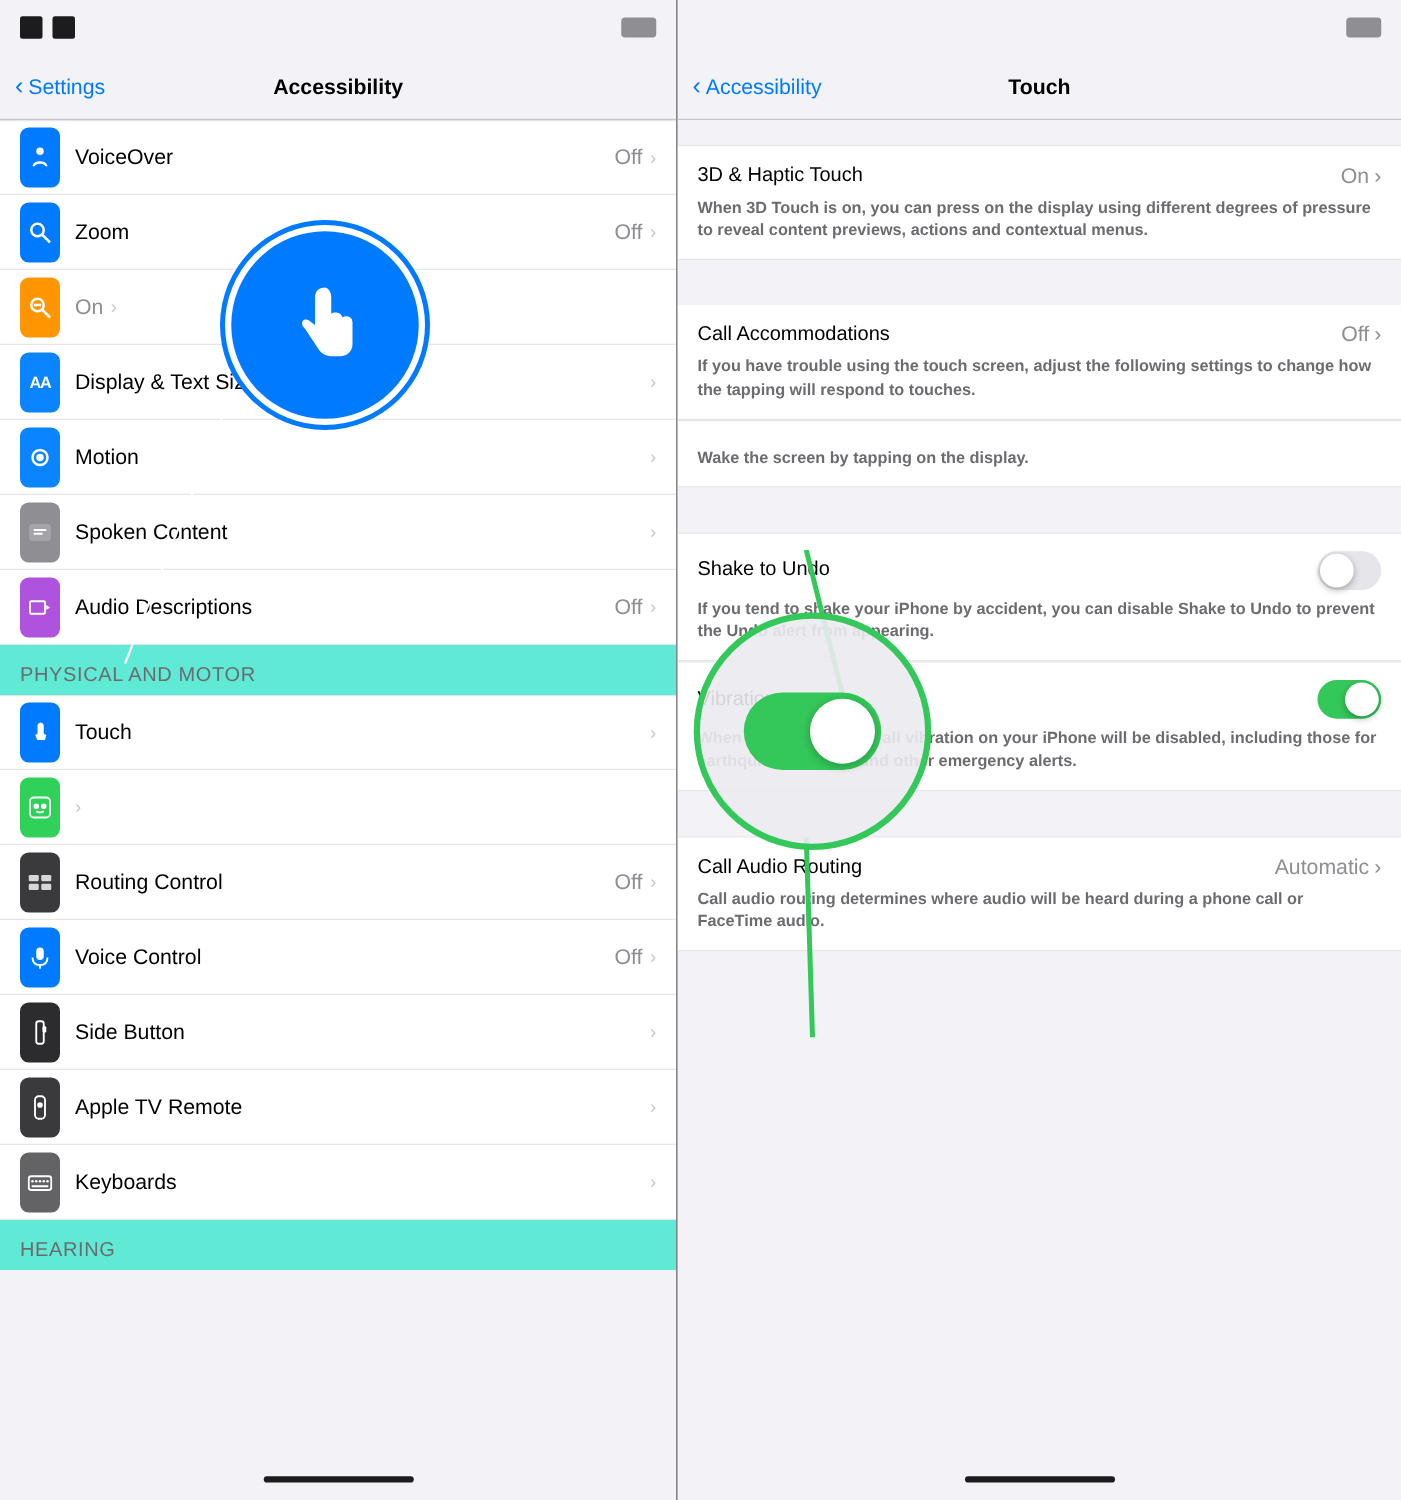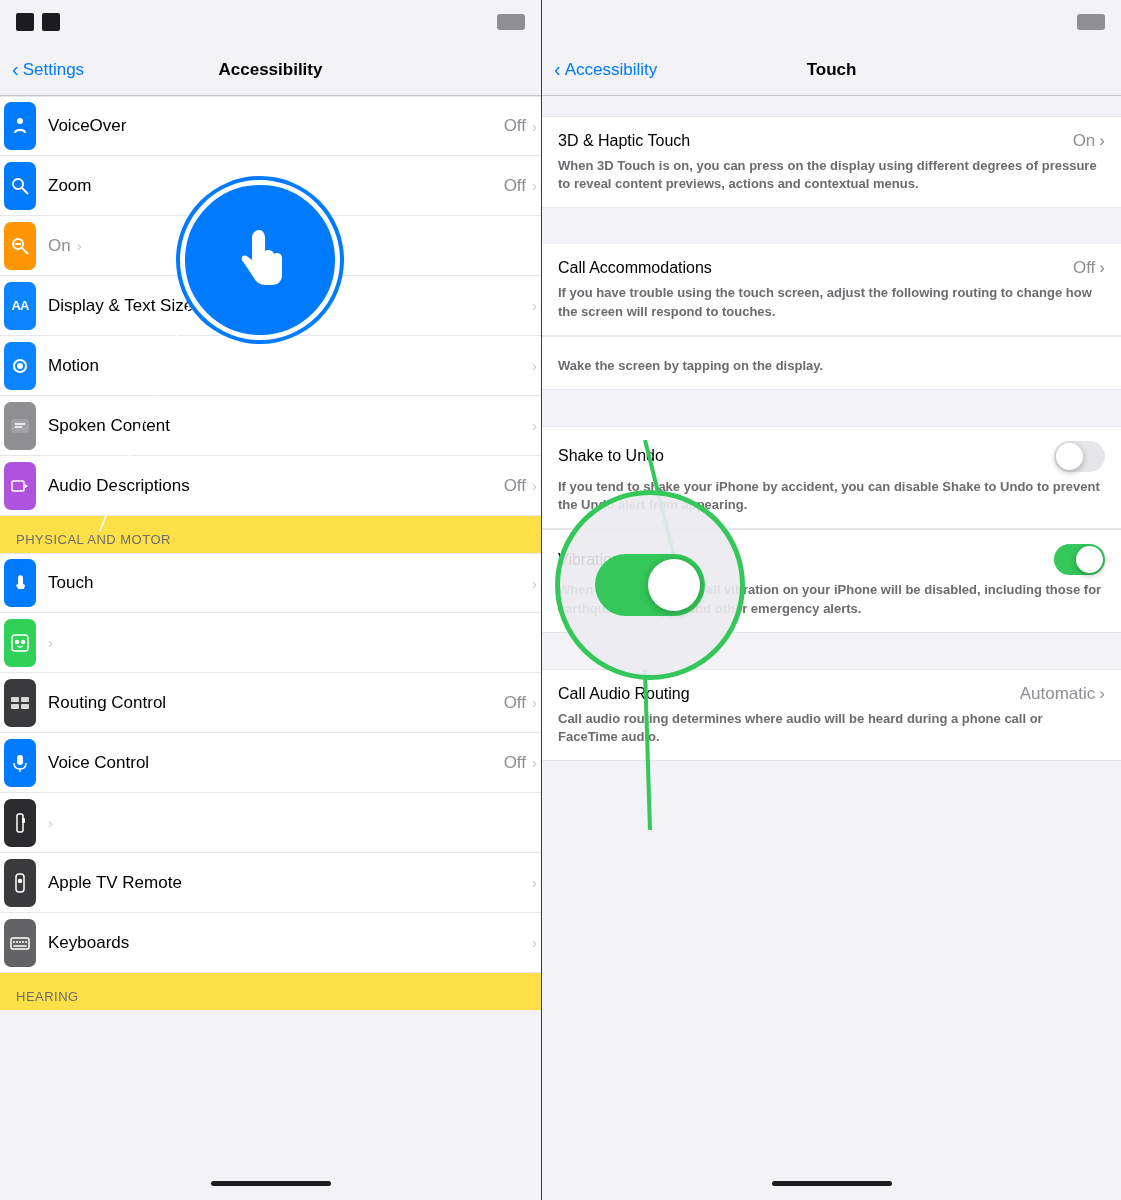--- a/index.html
+++ b/index.html
@@ -67,34 +67,34 @@
       flex: 1;
       overflow-y: auto;
       background: #f2f2f7;
     }
 
     .list-group {
       margin-bottom: 0;
     }
 
     .section-header {
-      font-size: 13px;
+      font-size: 16px;
       color: #6c6c70;
       text-transform: uppercase;
       letter-spacing: 0.5px;
       padding: 16px 16px 6px 16px;
-      background: #fde047;
+      background: #5eead4;
     }
 
     .list-item {
       display: flex;
       align-items: center;
       background: #fff;
       border-bottom: 1px solid #e5e5ea;
-      padding: 0 4px;
+      padding: 0 16px;
       height: 60px;
       cursor: pointer;
       position: relative;
     }
 
     .list-item:first-child { border-top: 1px solid #e5e5ea; }
 
     .item-icon {
       width: 32px;
       height: 48px;
@@ -458,20 +458,21 @@
         <span class="chevron">›</span>
       </div>
 
       <div class="list-item">
         <div class="item-icon icon-dark2">
           <svg width="20" height="20" viewBox="0 0 20 20" fill="white">
               <rect x="7" y="1" width="6" height="18" rx="2" fill="none" stroke="white" stroke-width="1.5"></rect>
               <rect x="12" y="5" width="3" height="5" rx="1" fill="white"></rect>
             </svg>
         </div>
+        <span class="item-label">Side Button</span>
         <span class="chevron">›</span>
       </div>
 
       <div class="list-item">
         <div class="item-icon icon-dark">
           <svg width="20" height="20" viewBox="0 0 20 20" fill="none" stroke="white" stroke-width="1.5">
               <rect x="6" y="1" width="8" height="18" rx="3"></rect>
               <circle cx="10" cy="8" r="1.5" fill="white"></circle>
             </svg>
         </div>
@@ -547,21 +548,21 @@
     <div class="separator-group"></div>
 
     <div class="right-item">
       <div class="right-item-row">
         <span class="right-item-title">Call Accommodations</span>
         <div class="right-item-value">
           <span>Off</span>
           <span>›</span>
         </div>
       </div>
-      <p class="right-item-desc">If you have trouble using the touch screen, adjust the following routing to change how the screen will respond to touches.</p>
+      <p class="right-item-desc">If you have trouble using the touch screen, adjust the following settings to change how the tapping will respond to touches.</p>
     </div>
 
     <div class="right-item" style="border-top: 1px solid #e5e5ea;">
       <p class="right-item-desc">Wake the screen by tapping on the display.</p>
     </div>
 
     <div class="separator-group"></div>
 
     <div class="right-item" style="border-top: 1px solid #e5e5ea;">
       <div class="right-item-row">

